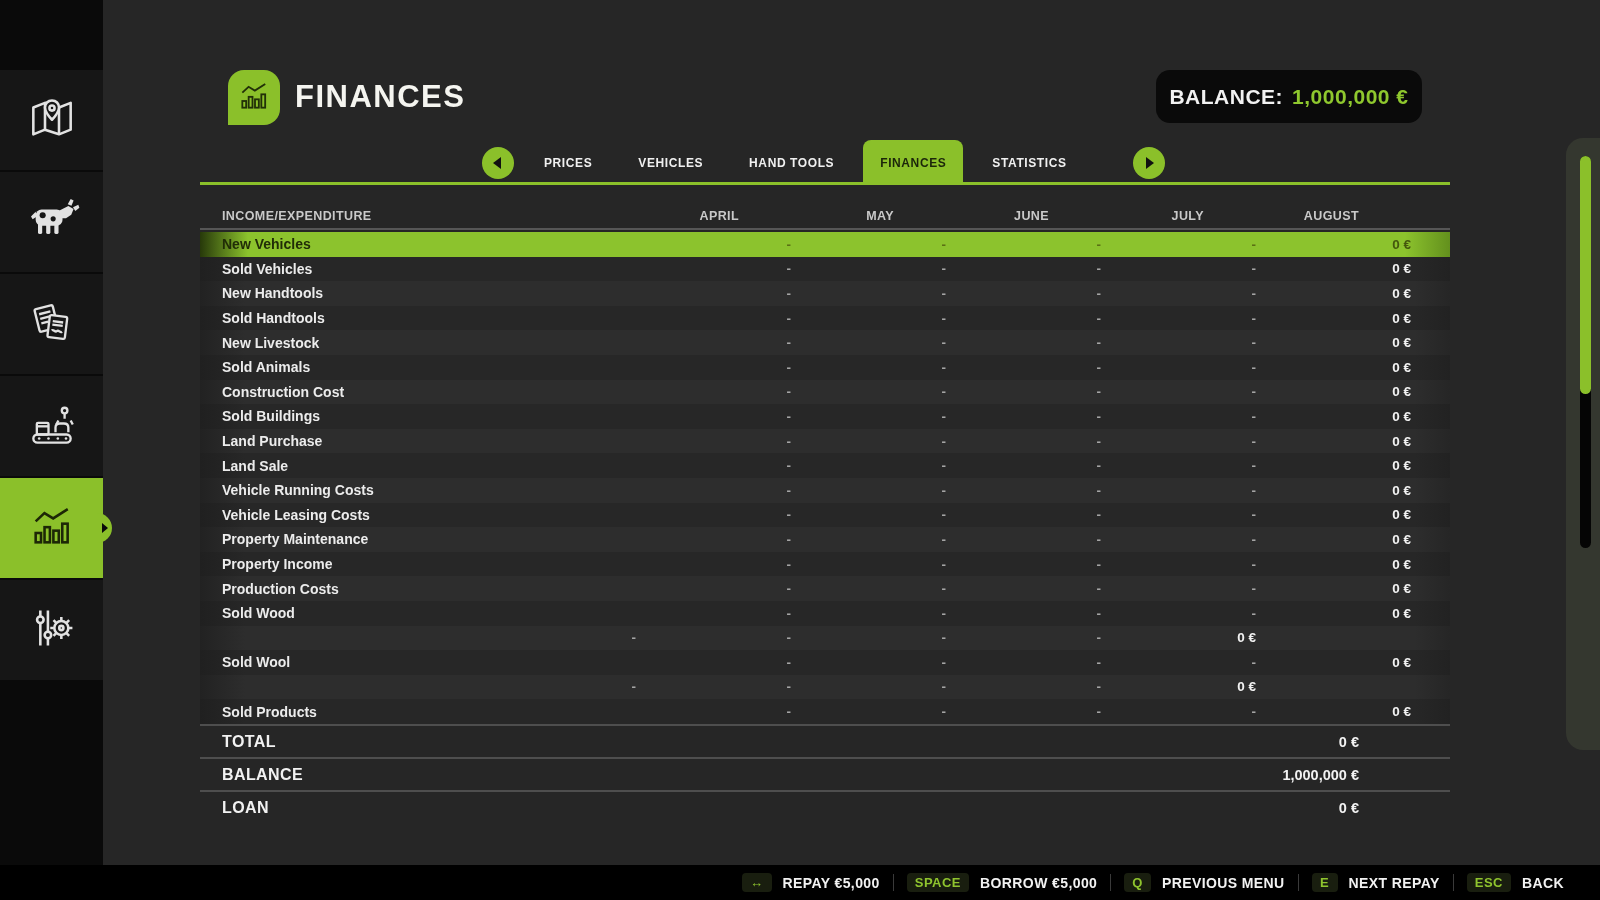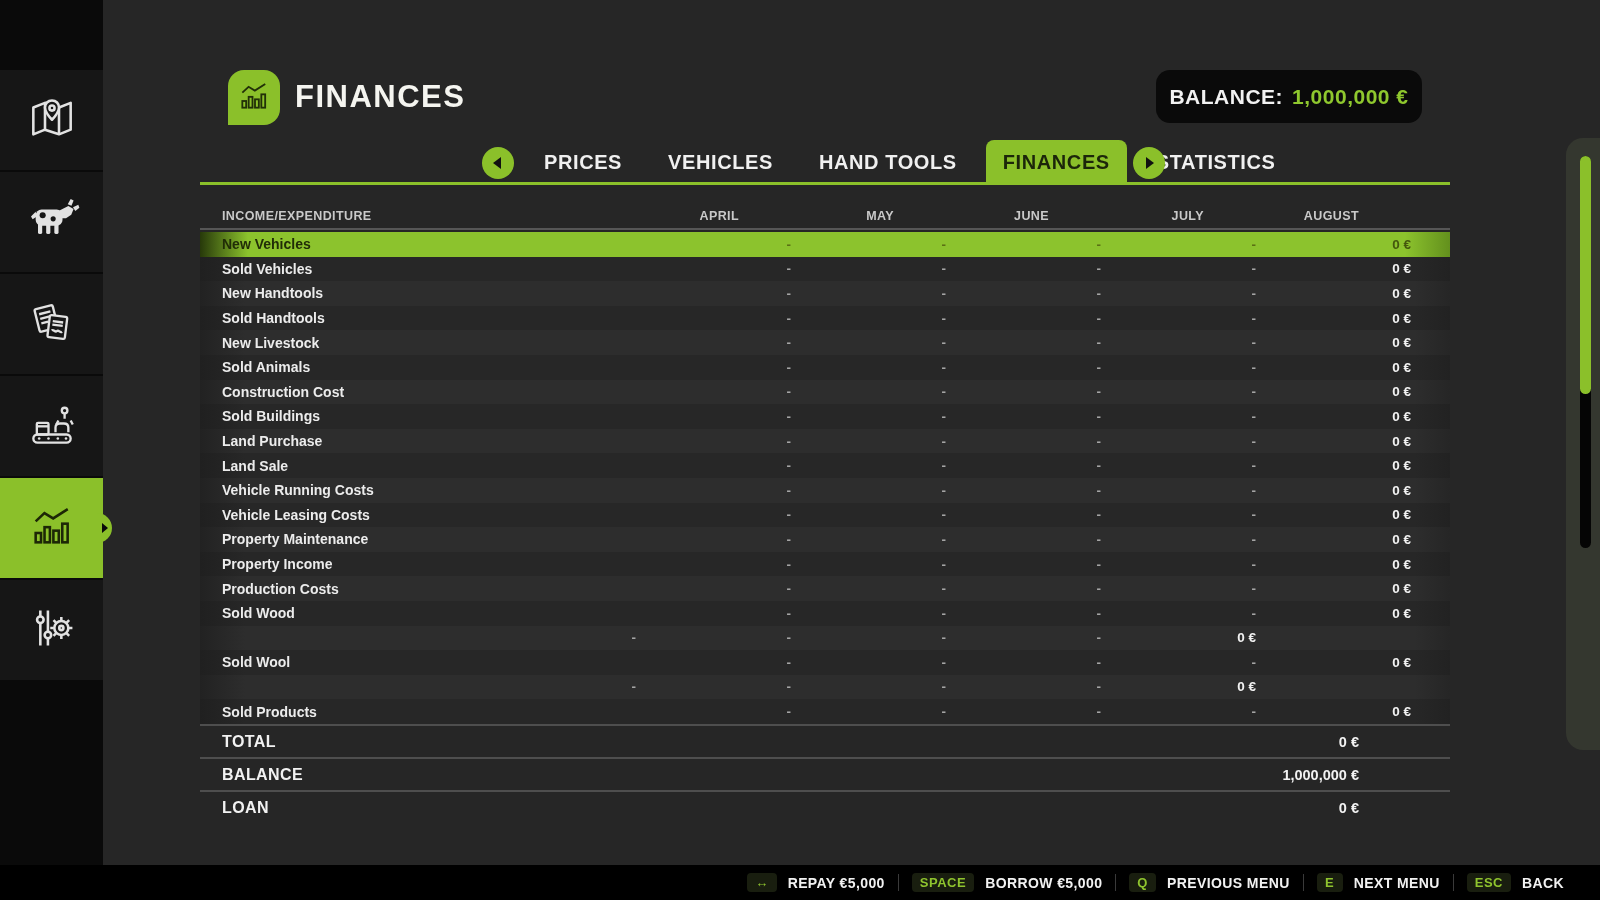--- a/index.html
+++ b/index.html
@@ -34,21 +34,21 @@
   .balance-badge .bv { color:#8fc82e; letter-spacing:0.5px; }
 
   
   .tab-arrow { position:absolute; top:147px; width:32px; height:32px; border-radius:50%;
                background:#8bc02a; display:flex; align-items:center; justify-content:center; }
   .tab-arrow.left { left:482px; } .tab-arrow.right { left:1133px; }
   .tab-arrow i { display:block; width:0; height:0; }
   .tab-arrow.left i { border-right:8px solid #111; border-top:6px solid transparent; border-bottom:6px solid transparent; margin-right:2px;}
   .tab-arrow.right i { border-left:8px solid #111; border-top:6px solid transparent; border-bottom:6px solid transparent; margin-left:2px;}
   .tabs { position:absolute; left:527px; top:140px; height:45px; display:flex; align-items:center; gap:12px; }
-  .tab { padding:0 17px; font-size:20px; font-weight:bold; color:#f0f0f0; letter-spacing:0.6px;
+  .tab { padding:0 17px; font-size:12px; font-weight:bold; color:#f0f0f0; letter-spacing:0.6px;
          display:flex; align-items:center; height:32px; }
   .tab.active { background:#8bc02a; color:#1c260a; height:45px; border-radius:8px 8px 0 0; }
   .tab-underline { position:absolute; left:200px; top:182px; width:1250px; height:3px; background:#8bc02a; }
 
   
   .thead { position:absolute; left:200px; top:204px; width:1250px; height:26px;
            display:grid; grid-template-columns:1fr 155px 155px 155px 155px 155px;
            align-items:center; padding-right:91px; border-bottom:2px solid #565656; }
   .thead .cell { font-size:12.5px; font-weight:bold; color:#c9c9c9; letter-spacing:0.4px; }
   .thead .label { padding-left:22px; } .thead .num { text-align:right; }
@@ -405,21 +405,21 @@
         <span class="hl">BORROW €5,000</span>
       </div>
       <span class="hdiv"></span>
       <div class="hint">
         <span class="keycap">Q</span>
         <span class="hl">PREVIOUS MENU</span>
       </div>
       <span class="hdiv"></span>
       <div class="hint">
         <span class="keycap">E</span>
-        <span class="hl">NEXT MENU</span>
+        <span class="hl">NEXT REPAY</span>
       </div>
       <span class="hdiv"></span>
       <div class="hint">
         <span class="keycap">ESC</span>
         <span class="hl">BACK</span>
       </div>
     </footer>
 </div>
 
 </body></html>

